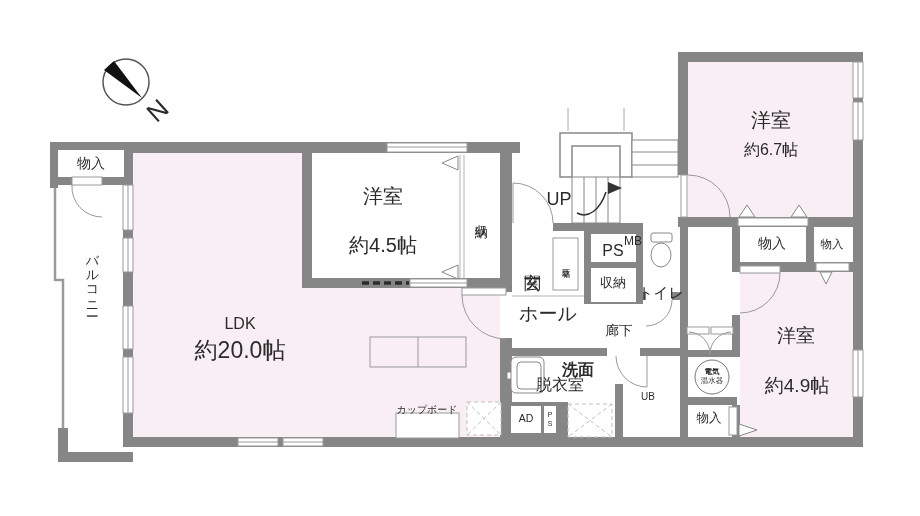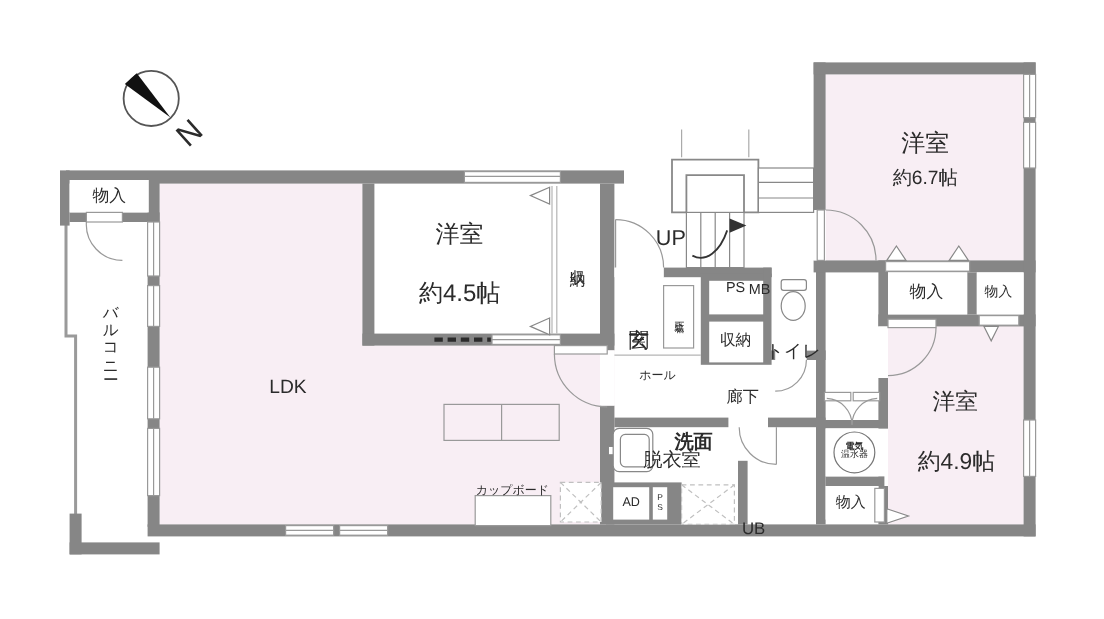--- a/index.html
+++ b/index.html
@@ -213,43 +213,44 @@
 
   <div class="lb" style="left:771px;top:120px;font-size:20px;">洋室</div>
   <div class="lb" style="left:771px;top:150px;font-size:16px;">約6.7帖</div>
 
   <div class="lb" style="left:559px;top:199px;font-size:18px;">UP</div>
 
   <div class="lb v" style="left:532px;top:262px;font-size:17px;">玄関</div>
   <div class="lb v" style="left:565px;top:263px;font-size:8px;letter-spacing:1px;">下駄箱</div>
 
   <div class="lb" style="left:633px;top:241px;font-size:12px;">MB</div>
-  <div class="lb" style="left:613px;top:240px;font-size:12px;">PS</div>
+  <div class="lb" style="left:613px;top:251px;font-size:16px;">PS</div>
 
   <div class="lb" style="left:613px;top:283px;font-size:13px;">収納</div>
 
   <div class="lb" style="left:661px;top:293px;font-size:15px;">トイレ</div>
 
-  <div class="lb" style="left:548px;top:314px;font-size:10px;">ホール</div>
+  <div class="lb" style="left:548px;top:314px;font-size:19px;">ホール</div>
   <div class="lb" style="left:619px;top:331px;font-size:13.5px;">廊下</div>
 
   <div class="lb" style="left:772px;top:243px;font-size:14px;">物入</div>
   <div class="lb" style="left:832px;top:244px;font-size:11.5px;">物入</div>
 
   <div class="lb" style="left:240px;top:324px;font-size:16px;">LDK</div>
+  <div class="lb" style="left:240px;top:350px;font-size:23px;">約20.0帖</div>
 
   <div class="lb v" style="left:92px;top:278px;font-size:13px;letter-spacing:1px;">バルコニー</div>
 
   <div class="lb" style="left:578px;top:370px;font-size:16px;font-weight:bold;">洗面</div>
   <div class="lb" style="left:560px;top:385px;font-size:16px;">脱衣室</div>
 
-  <div class="lb" style="left:628px;top:397px;font-size:14px;margin-top:43px;">UB</div>
+  <div class="lb" style="left:648px;top:397px;font-size:10px;">UB</div>
 
   <div class="lb" style="left:712px;top:372px;font-size:7.5px;font-weight:bold;">電気</div>
-  <div class="lb" style="left:712px;top:381px;font-size:7.5px;font-family:Liberation Mono, monospace;">温水器</div>
+  <div class="lb" style="left:712px;top:381px;font-size:7.5px;">温水器</div>
 
   <div class="lb" style="left:796px;top:336px;font-size:19px;">洋室</div>
   <div class="lb" style="left:797px;top:386px;font-size:19px;">約4.9帖</div>
 
   <div class="lb" style="left:709px;top:419px;font-size:12.5px;">物入</div>
 
   <div class="lb" style="left:427px;top:410px;font-size:10px;">カップボード</div>
 
   <div class="lb" style="left:526px;top:419px;font-size:10.5px;">AD</div>
   <div class="lb" style="left:550px;top:415px;font-size:7px;">P</div>

